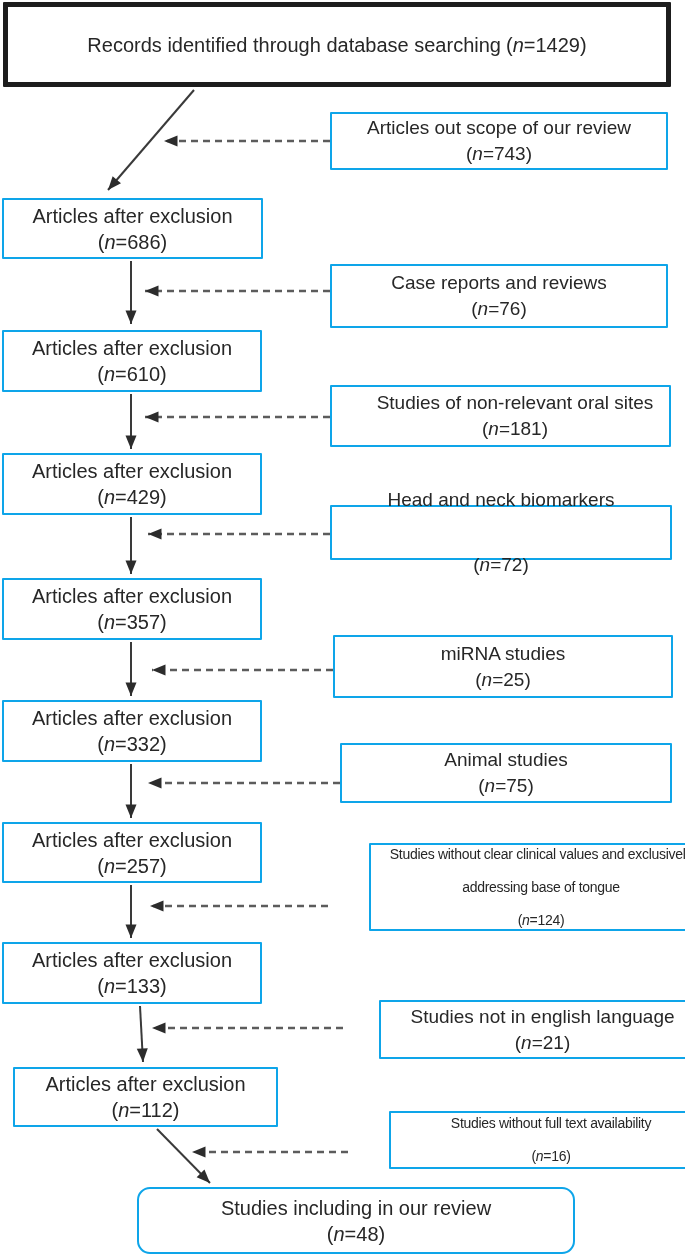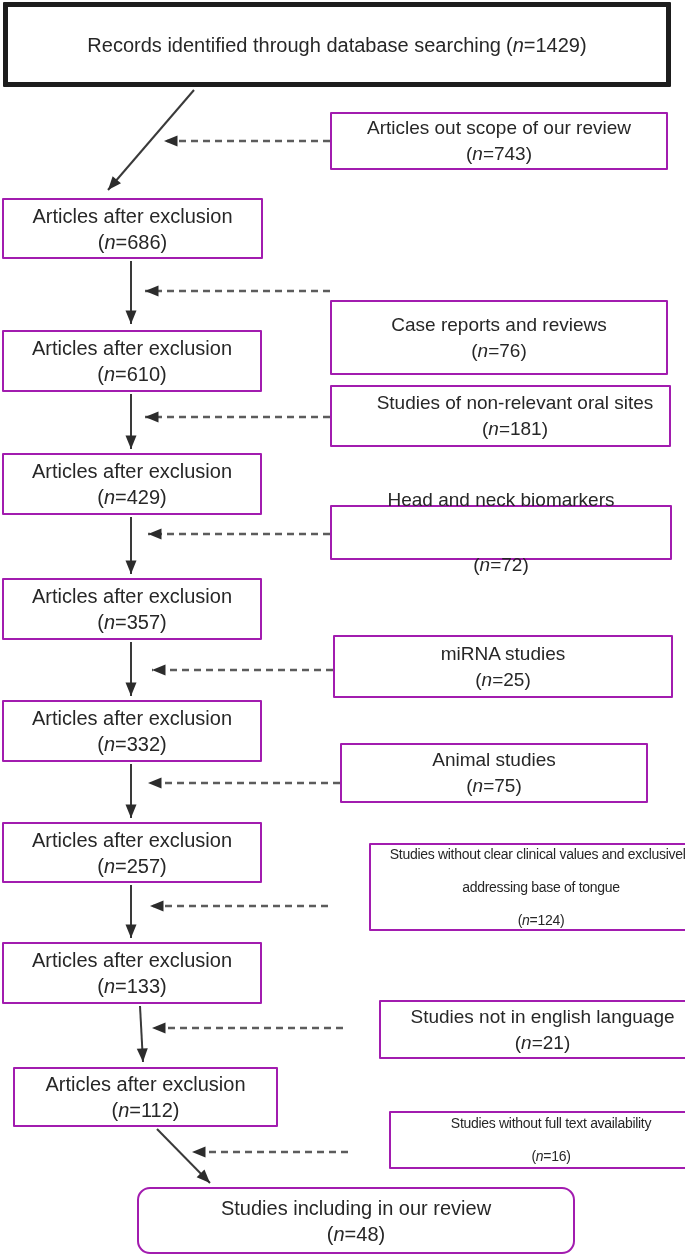--- a/index.html
+++ b/index.html
@@ -3,21 +3,21 @@
 <meta charset="utf-8">
 <style>
   html,body{margin:0;padding:0;background:#ffffff;}
   .canvas{
     position:relative;width:685px;height:1257px;background:#ffffff;overflow:hidden;
     font-family:"Liberation Sans","DejaVu Sans",sans-serif;color:#272727;
   }
   .arrows{position:absolute;left:0;top:0;pointer-events:none;}
   .node{
     position:absolute;box-sizing:border-box;background:#ffffff;
-    border:2px solid #a21caf;border-radius:1px;
+    border:2px solid #0ea5e9;border-radius:1px;
     display:flex;flex-direction:column;align-items:center;justify-content:center;
     text-align:center;font-size:20px;line-height:26px;padding:2px 3px;
   }
   .node.thick{border:5px solid #1d1d1d;flex-direction:row;flex-wrap:wrap;text-align:center;}
   .node.rb{font-size:19px;}
   .node.small{font-size:14px;line-height:33px;letter-spacing:-0.3px;margin-left:41px;}
   .it{font-style:italic;}
   .nline span{white-space:pre;}
   .thick .nline{margin-left:5px;}
 </style>
@@ -59,41 +59,41 @@
   <div class="node thick" style="left:3px;top:2px;width:668px;height:85px;">
     <span>Records identified through database searching</span>
     <span class="nline"><span>(</span><span class="it">n</span><span>=</span><span>1429</span><span>)</span></span>
   </div>
 
   <div class="node rb" style="left:330px;top:112px;width:338px;height:58px;">
     <div>Articles out scope of our review</div>
     <div class="nline"><span>(</span><span class="it">n</span><span>=</span><span>743</span><span>)</span></div>
   </div>
 
-  <div class="node rb" style="left:330px;top:264px;width:338px;height:75px;margin-top:36px;">
+  <div class="node rb" style="left:330px;top:264px;width:338px;height:64px;">
     <div>Case reports and reviews</div>
     <div class="nline"><span>(</span><span class="it">n</span><span>=</span><span>76</span><span>)</span></div>
   </div>
 
   <div class="node rb" style="left:330px;top:385px;width:341px;height:62px;padding-left:32px;">
     <div>Studies of non-relevant oral sites</div>
     <div class="nline"><span>(</span><span class="it">n</span><span>=</span><span>181</span><span>)</span></div>
   </div>
 
   <div class="node rb" style="left:330px;top:505px;width:342px;height:55px;gap:39px;">
     <div>Head and neck biomarkers</div>
     <div class="nline"><span>(</span><span class="it">n</span><span>=</span><span>72</span><span>)</span></div>
   </div>
 
   <div class="node rb" style="left:333px;top:635px;width:340px;height:63px;">
     <div>miRNA studies</div>
     <div class="nline"><span>(</span><span class="it">n</span><span>=</span><span>25</span><span>)</span></div>
   </div>
 
-  <div class="node rb" style="left:340px;top:743px;width:308px;height:60px;">
+  <div class="node rb" style="left:340px;top:743px;width:332px;height:60px;">
     <div>Animal studies</div>
     <div class="nline"><span>(</span><span class="it">n</span><span>=</span><span>75</span><span>)</span></div>
   </div>
 
   <div class="node rb small" style="left:328px;top:843px;width:344px;height:88px;">
     <div>Studies without clear clinical values and exclusively addressing base of tongue</div>
     <div class="nline"><span>(</span><span class="it">n</span><span>=</span><span>124</span><span>)</span></div>
   </div>
 
   <div class="node rb" style="left:343px;top:1000px;width:327px;height:59px;margin-left:36px;">

